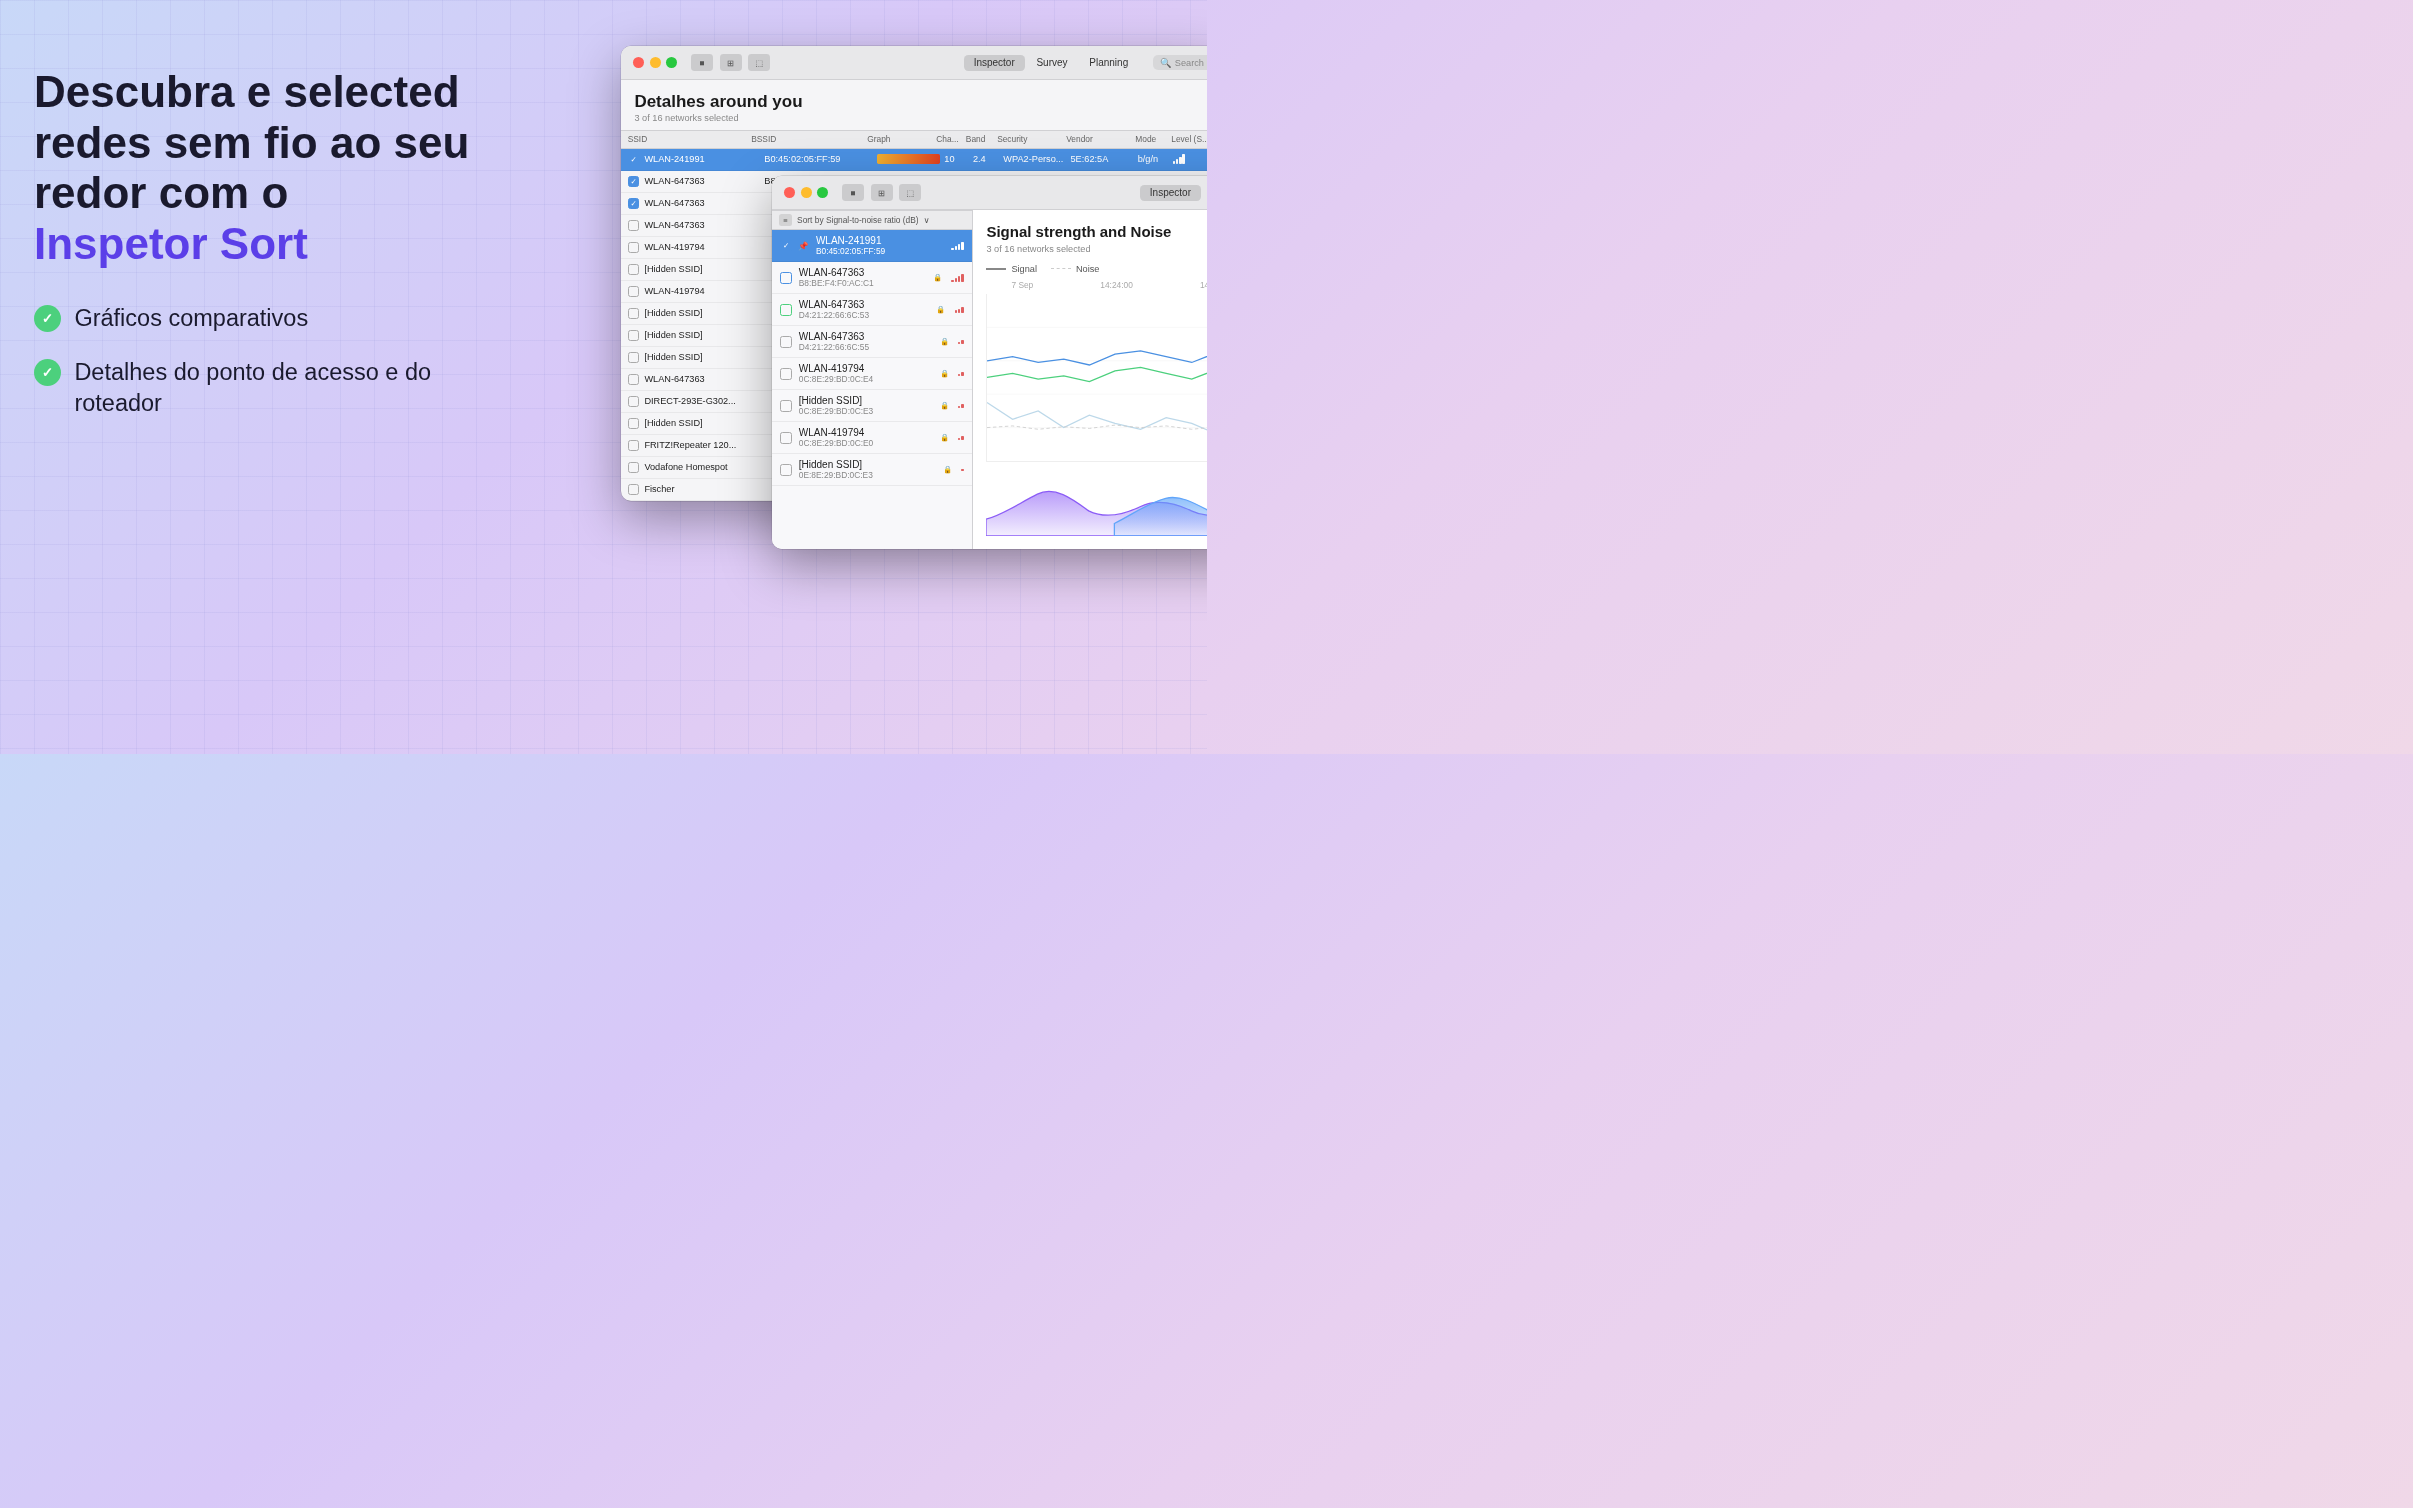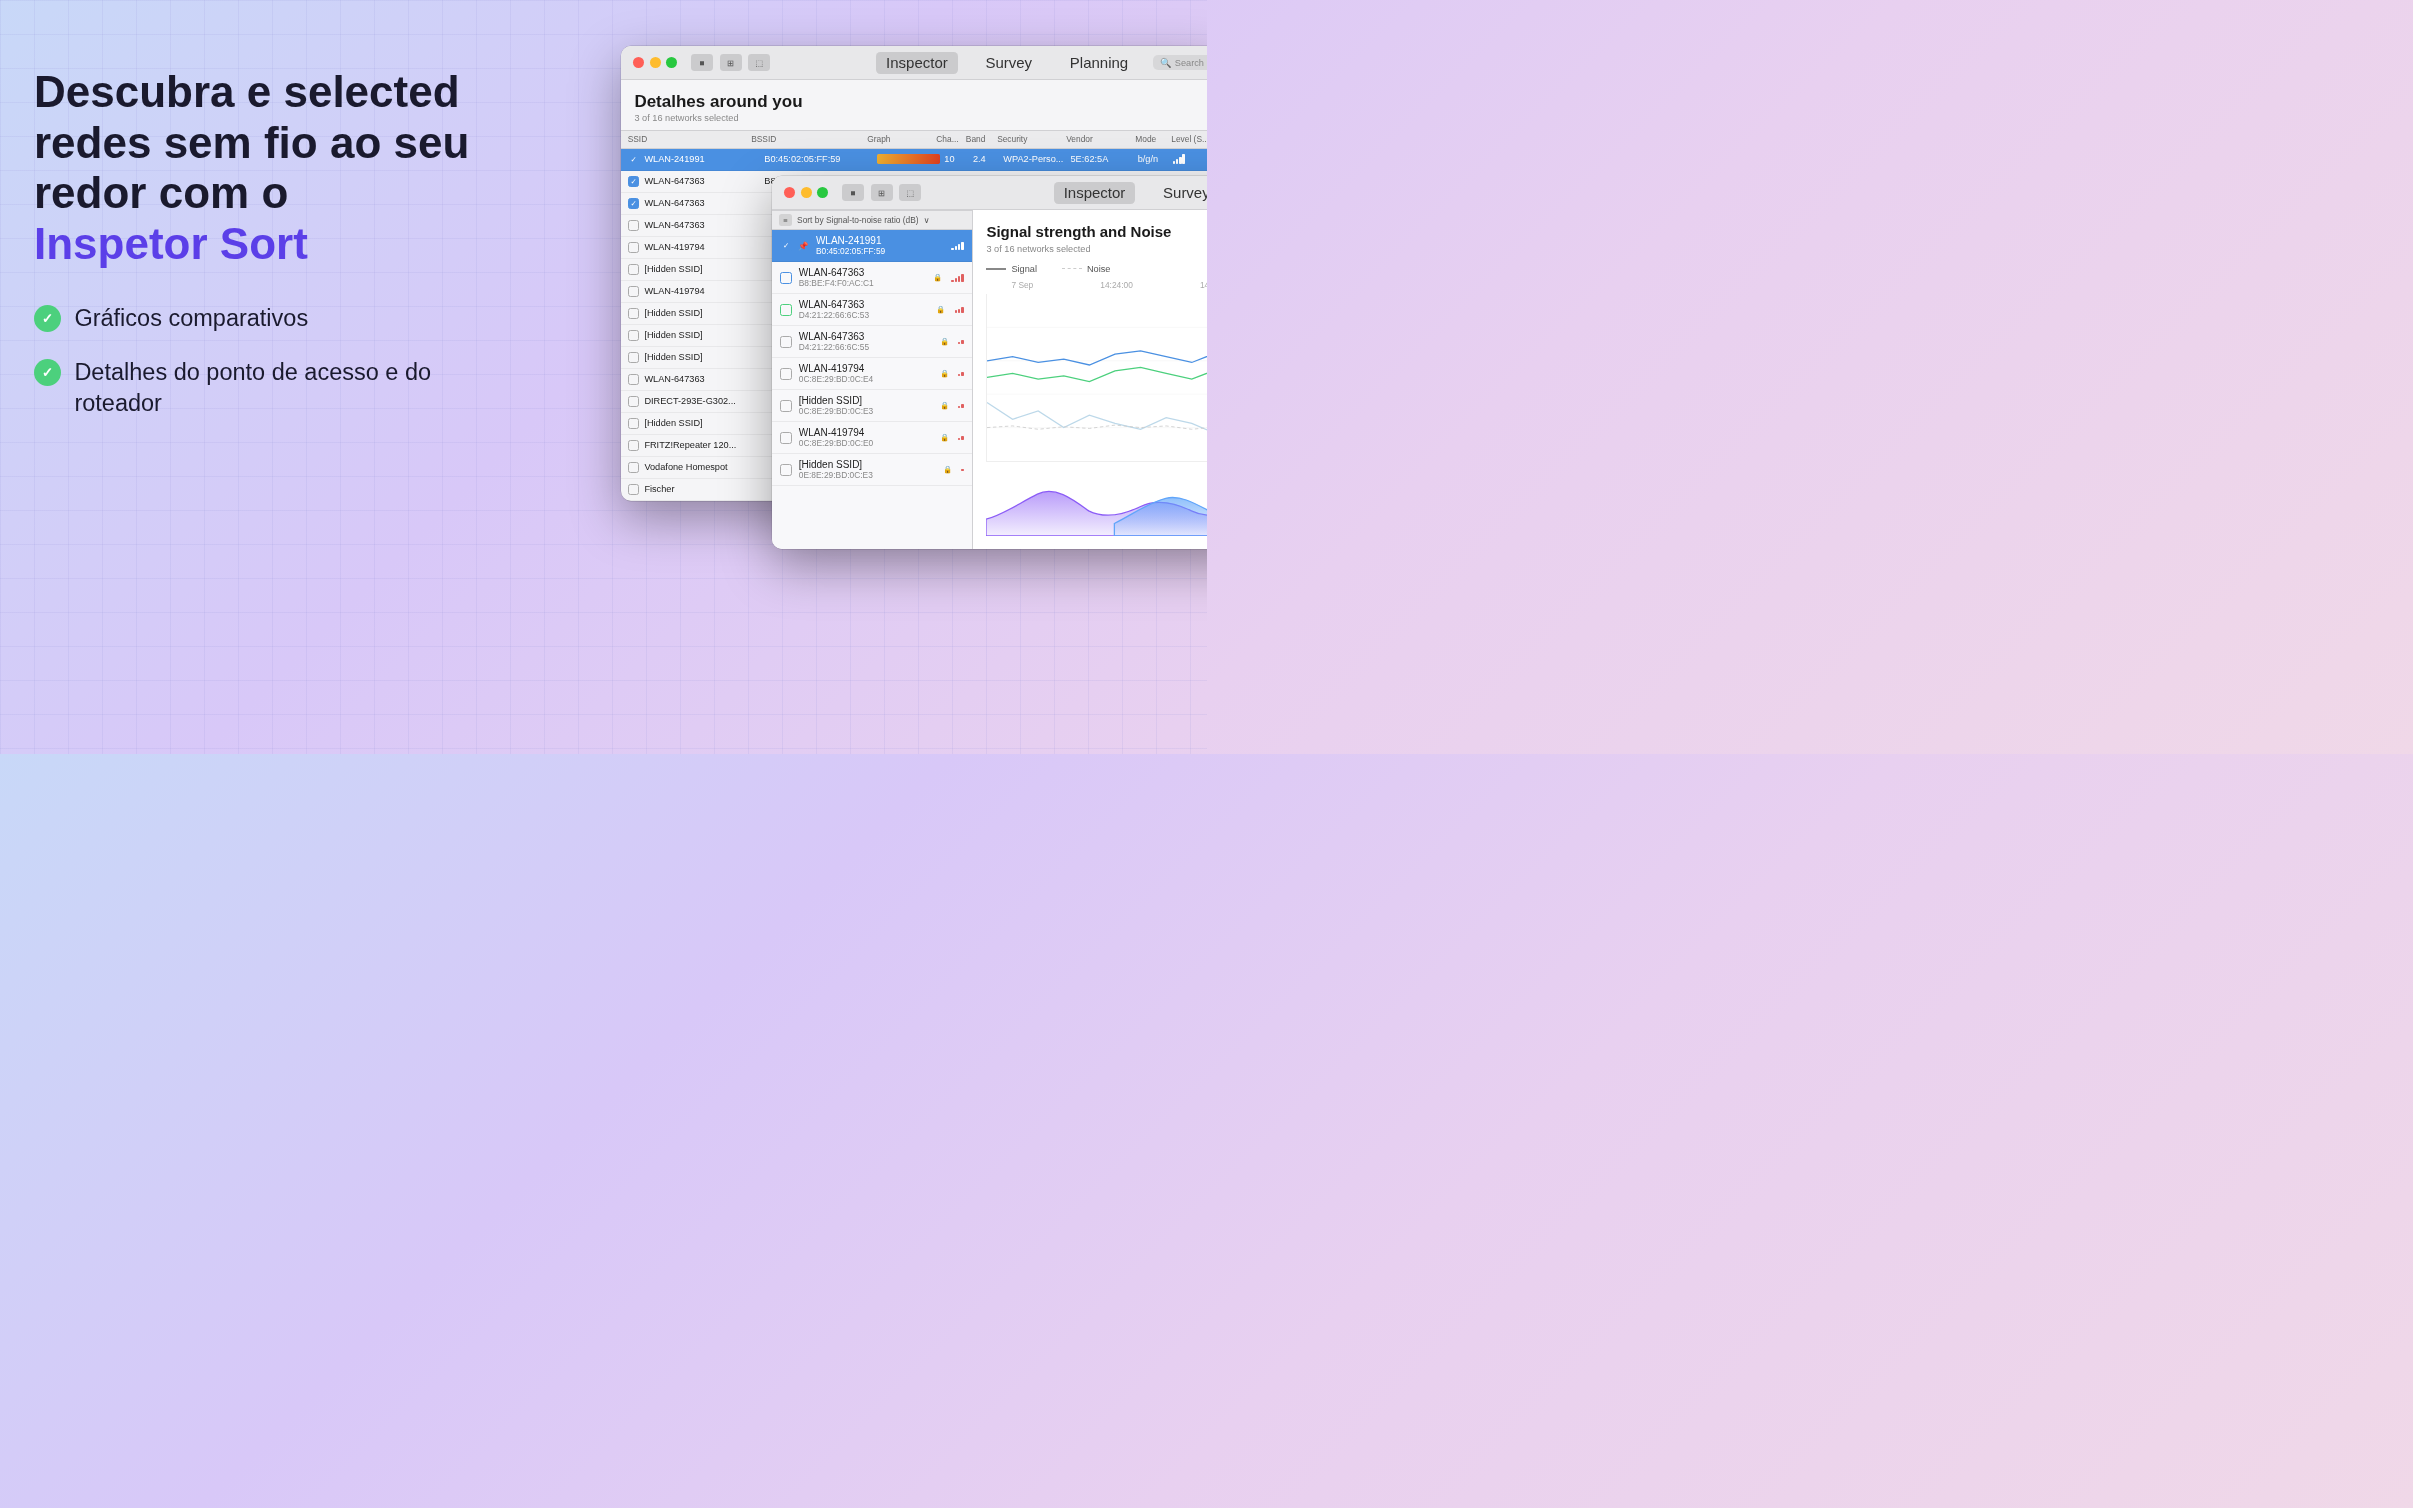--- a/index.html
+++ b/index.html
@@ -148,25 +148,24 @@
       top: 50%;
       transform: translateY(-50%);
       display: flex;
       gap: 1.7px;
       align-items: center;
     }
 
     .tab-btn {
       padding: 2.5px 10px;
       border-radius: 4.2px;
-      font-size: 15px;
+      font-size: 10px;
       color: #333;
       cursor: pointer;
       font-weight: 400;
-      margin-left: 16px;
     }
 
     .tab-btn.active {
       background: rgba(0,0,0,0.12);
       font-weight: 500;
     }
 
     .search-field {
       display: flex;
       align-items: center;
@@ -323,21 +322,21 @@
     }
 
     .signal-subtitle {
       font-size: 9.2px;
       color: #888;
       margin-bottom: 10px;
     }
 
     .legend {
       display: flex;
-      gap: 25px;
+      gap: 14px;
       margin-bottom: 6.7px;
       font-size: 9.2px;
       color: #555;
     }
 
     .legend-item {
       display: flex;
       align-items: center;
       gap: 5px;
     }

